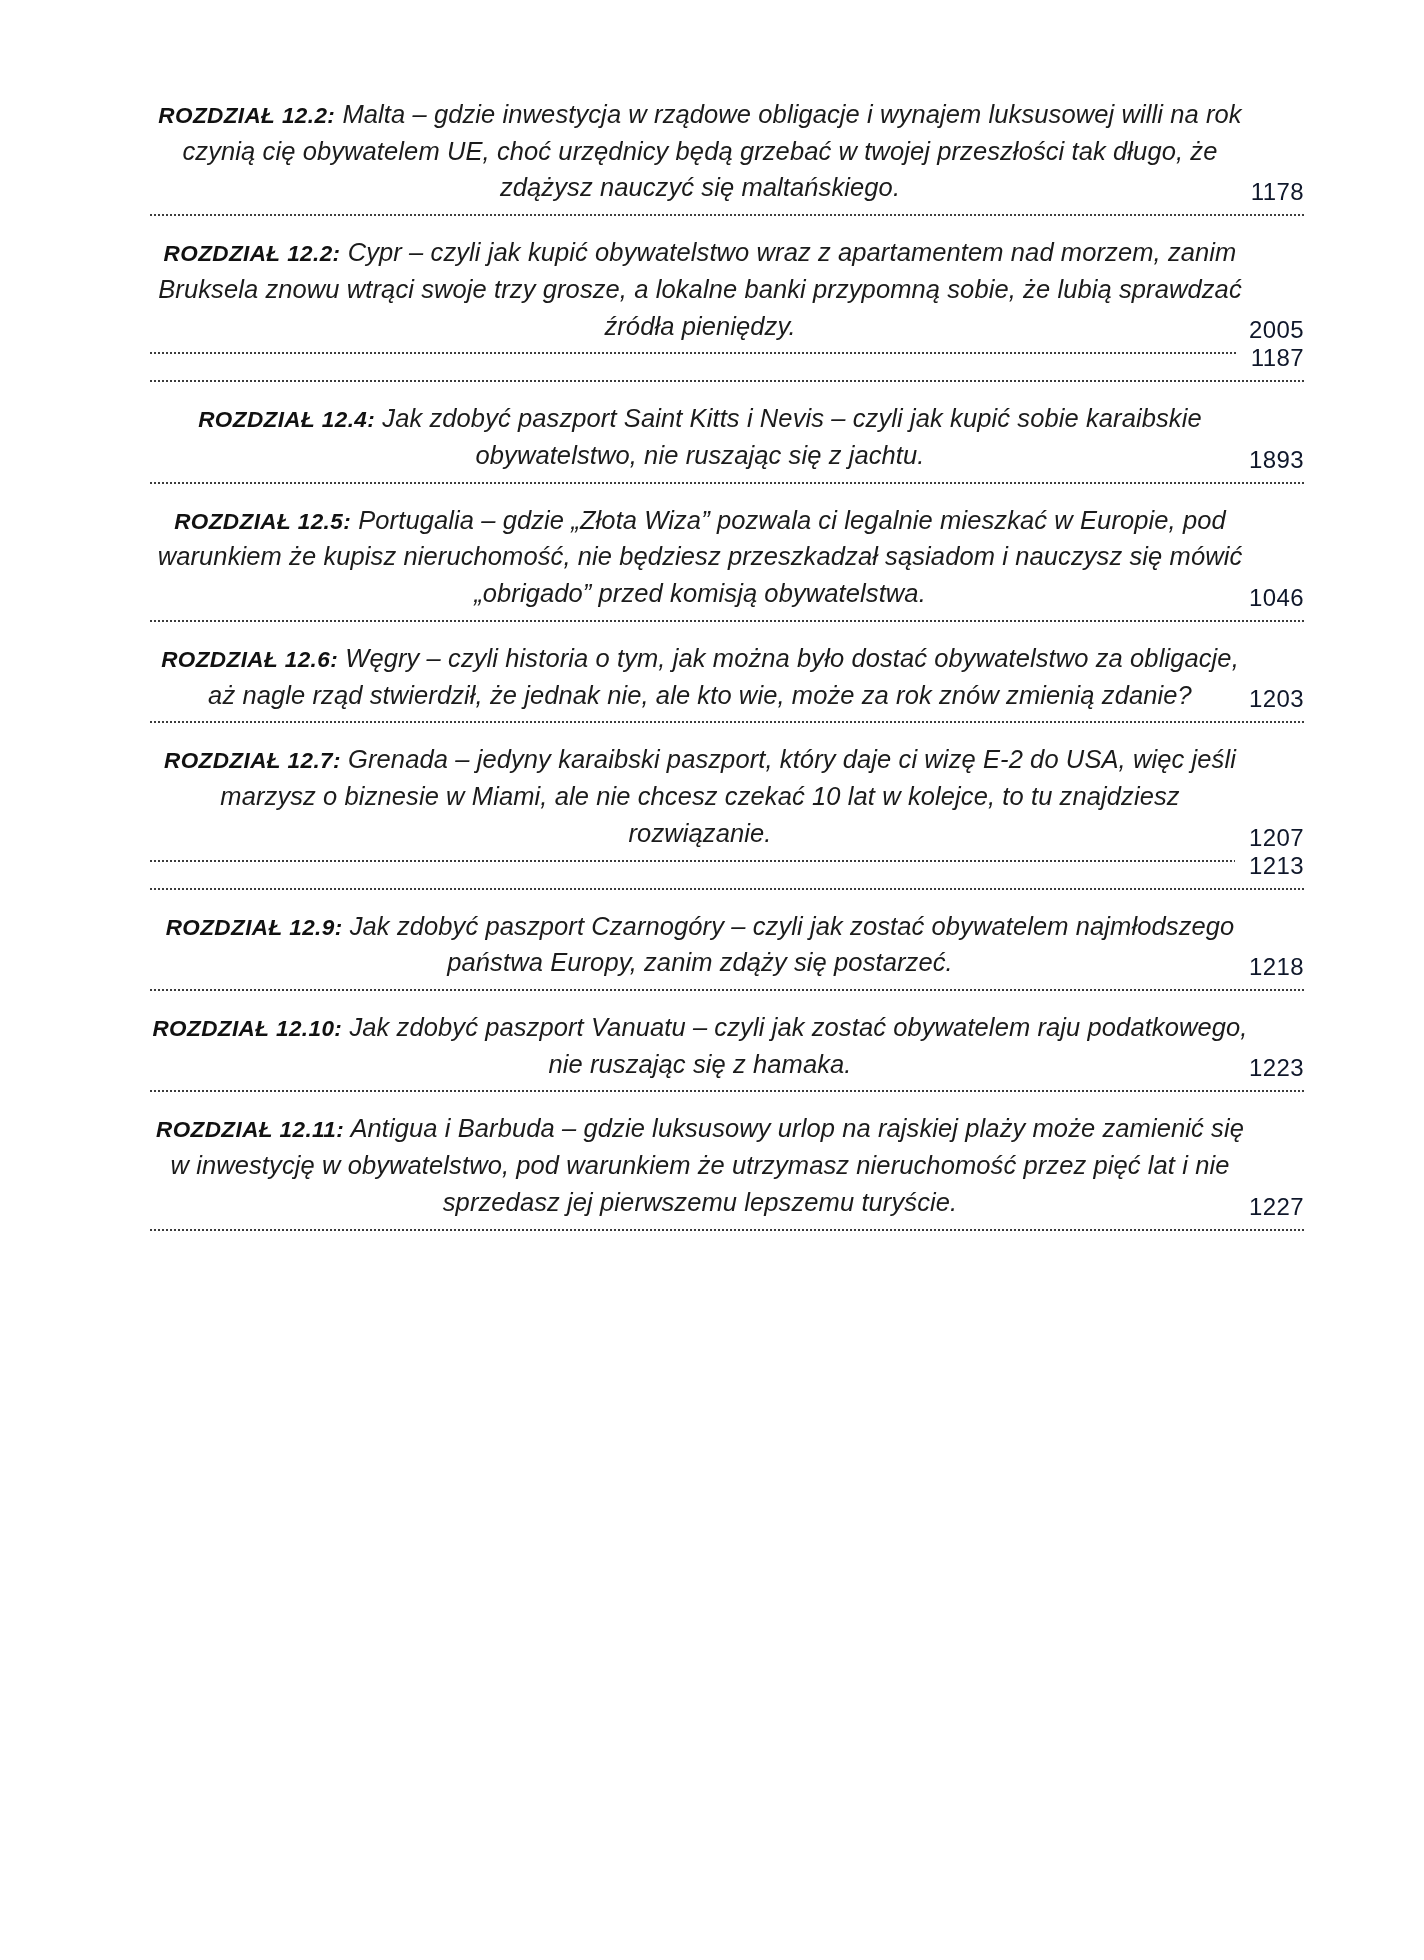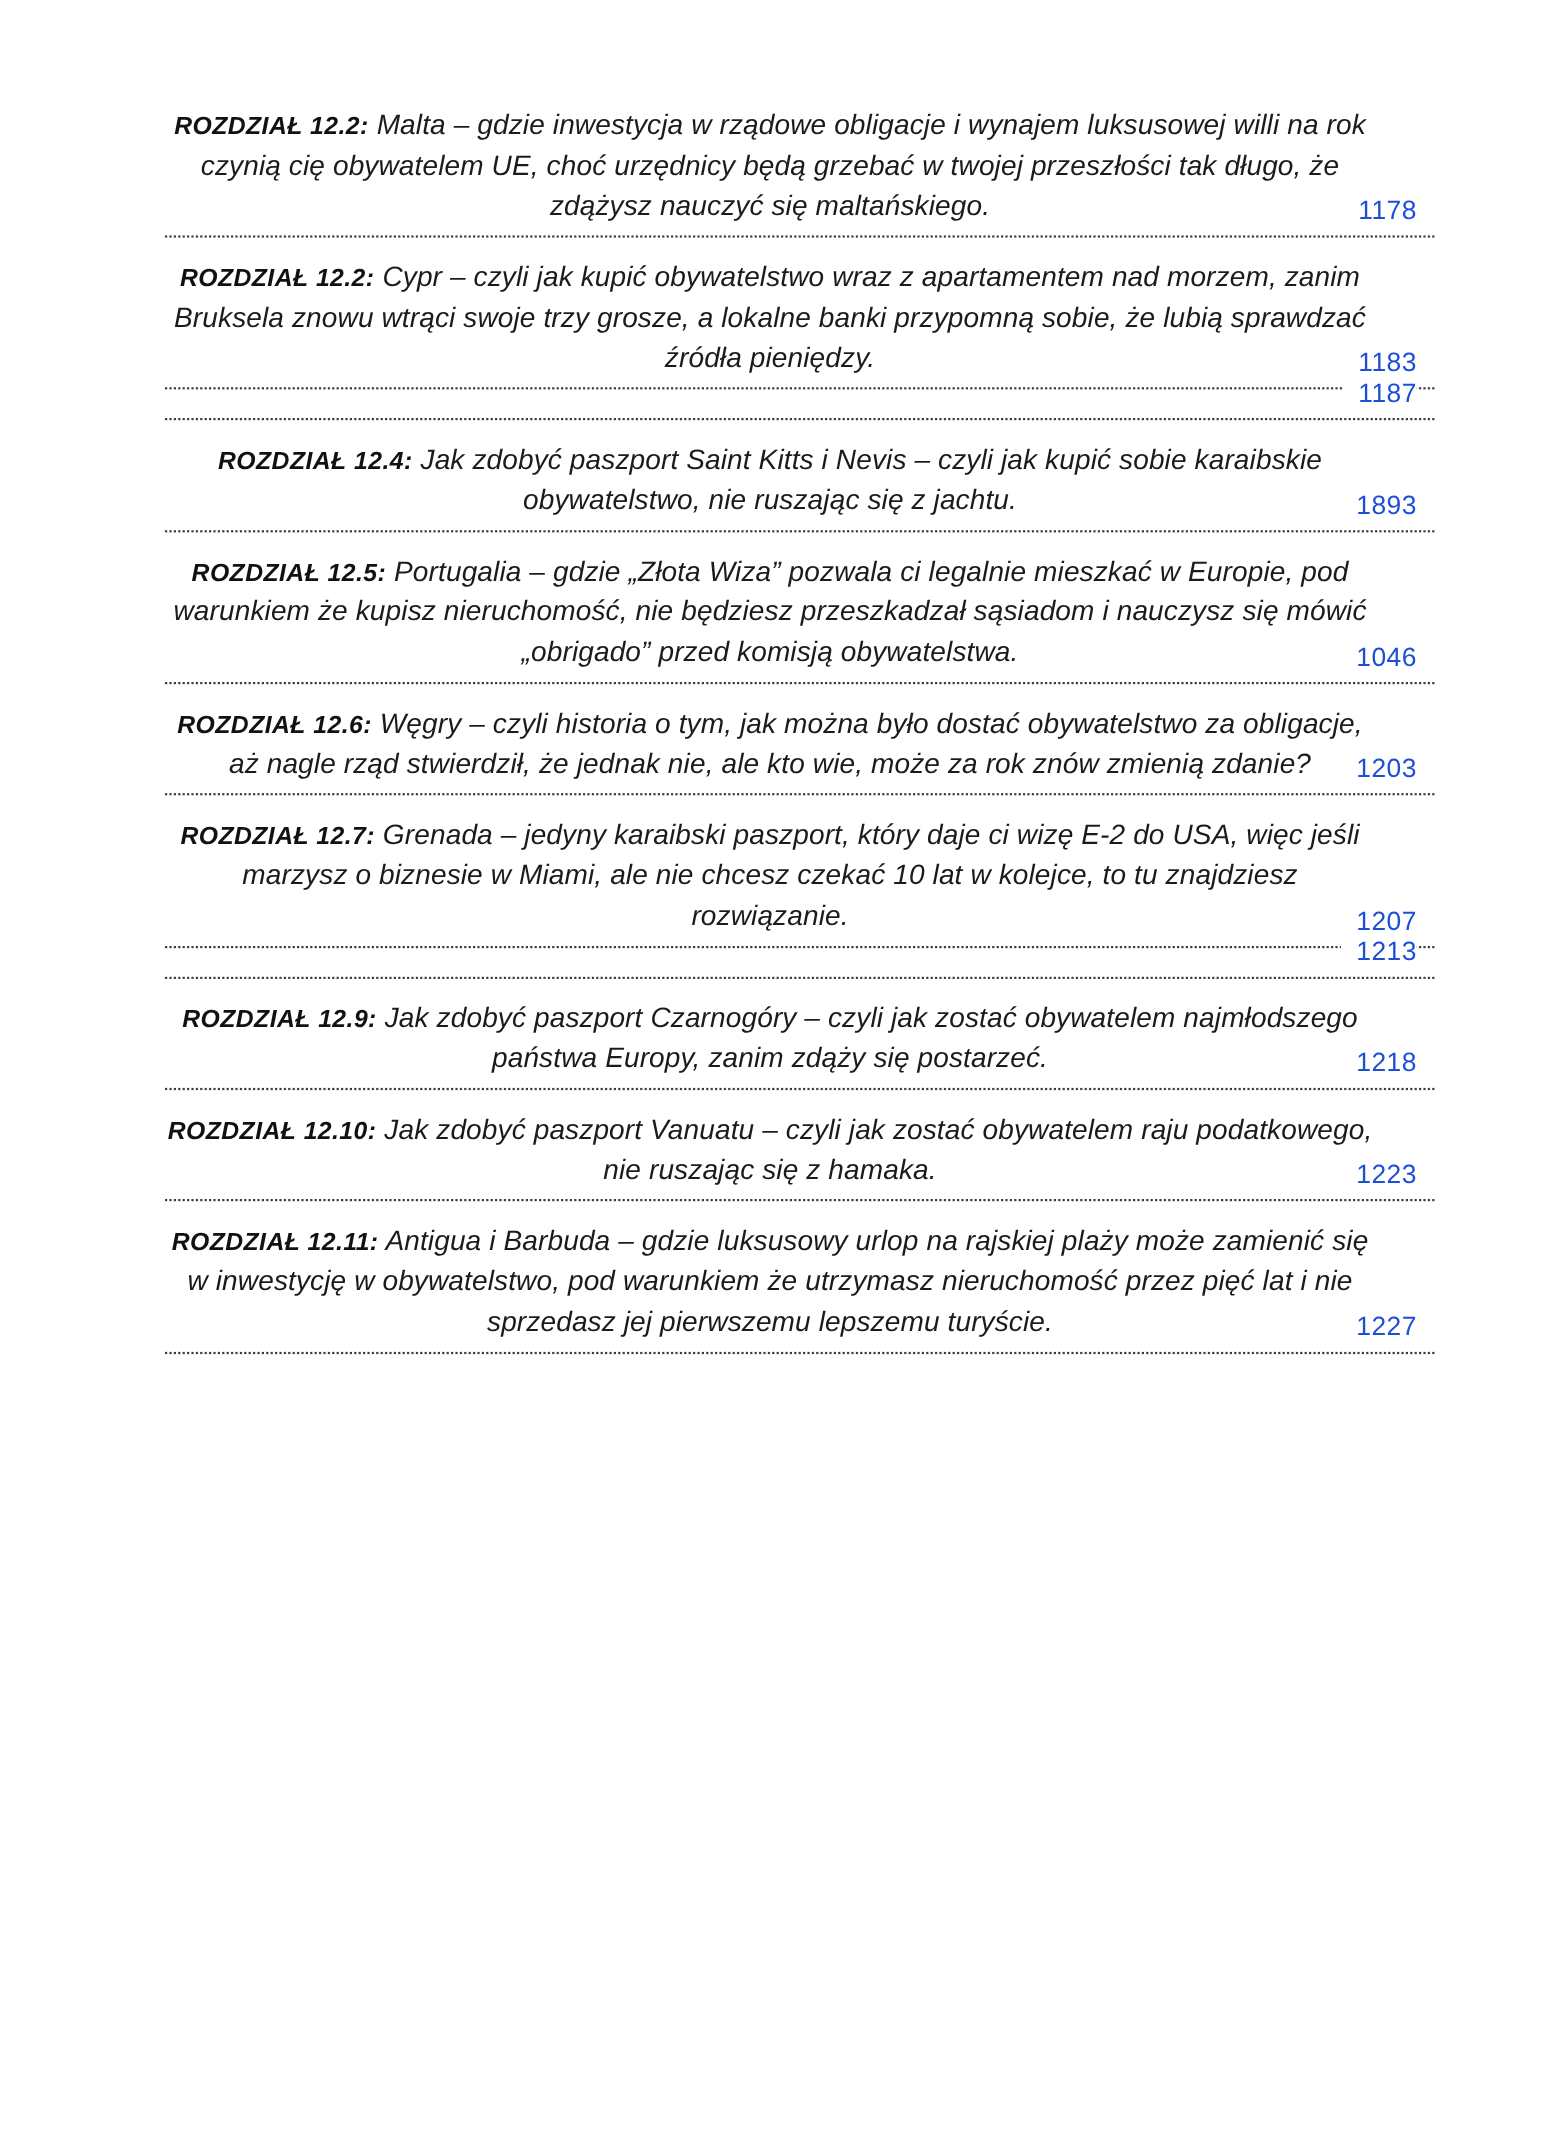--- a/index.html
+++ b/index.html
@@ -58,44 +58,44 @@
     position: absolute;
     left: 0;
     right: 0;
     bottom: 0;
     border-bottom: 2.5px dotted #1b1b1b;
     opacity: 0.85;
     height: 0;
   }
   .page-num {
     position: absolute;
-    right: 16px;
+    right: 0;
     bottom: 12px;
     font-size: 24px;
     letter-spacing: 0.4px;
-    color: #1d4ed8;
+    color: #0f172a;
     background: #ffffff;
     padding-left: 14px;
     line-height: 1;
   }
 </style>
 </head>
 <body>
 
 <div class="page">
   <div class="toc" id="toc-list">
       <div class="entry">
         <p class="entry-text"><span class="chapter-label">ROZDZIAŁ 12.2:</span> <span class="entry-body">Malta – gdzie inwestycja w rządowe obligacje i wynajem luksusowej willi na rok czynią cię obywatelem UE, choć urzędnicy będą grzebać w twojej przeszłości tak długo, że zdążysz nauczyć się maltańskiego.</span></p>
         <span class="leader"></span>
         <span class="page-num">1178</span>
       </div>
       <div class="entry">
         <p class="entry-text"><span class="chapter-label">ROZDZIAŁ 12.2:</span> <span class="entry-body">Cypr – czyli jak kupić obywatelstwo wraz z apartamentem nad morzem, zanim Bruksela znowu wtrąci swoje trzy grosze, a lokalne banki przypomną sobie, że lubią sprawdzać źródła pieniędzy.</span></p>
         <span class="leader"></span>
-        <span class="page-num">1183</span>
+        <span class="page-num">2005</span>
       </div>
       <div class="entry">
         <span class="leader"></span>
         <span class="page-num">1187</span>
       </div>
       <div class="entry">
         <p class="entry-text"><span class="chapter-label">ROZDZIAŁ 12.4:</span> <span class="entry-body">Jak zdobyć paszport Saint Kitts i Nevis – czyli jak kupić sobie karaibskie obywatelstwo, nie ruszając się z jachtu.</span></p>
         <span class="leader"></span>
         <span class="page-num">1893</span>
       </div>

